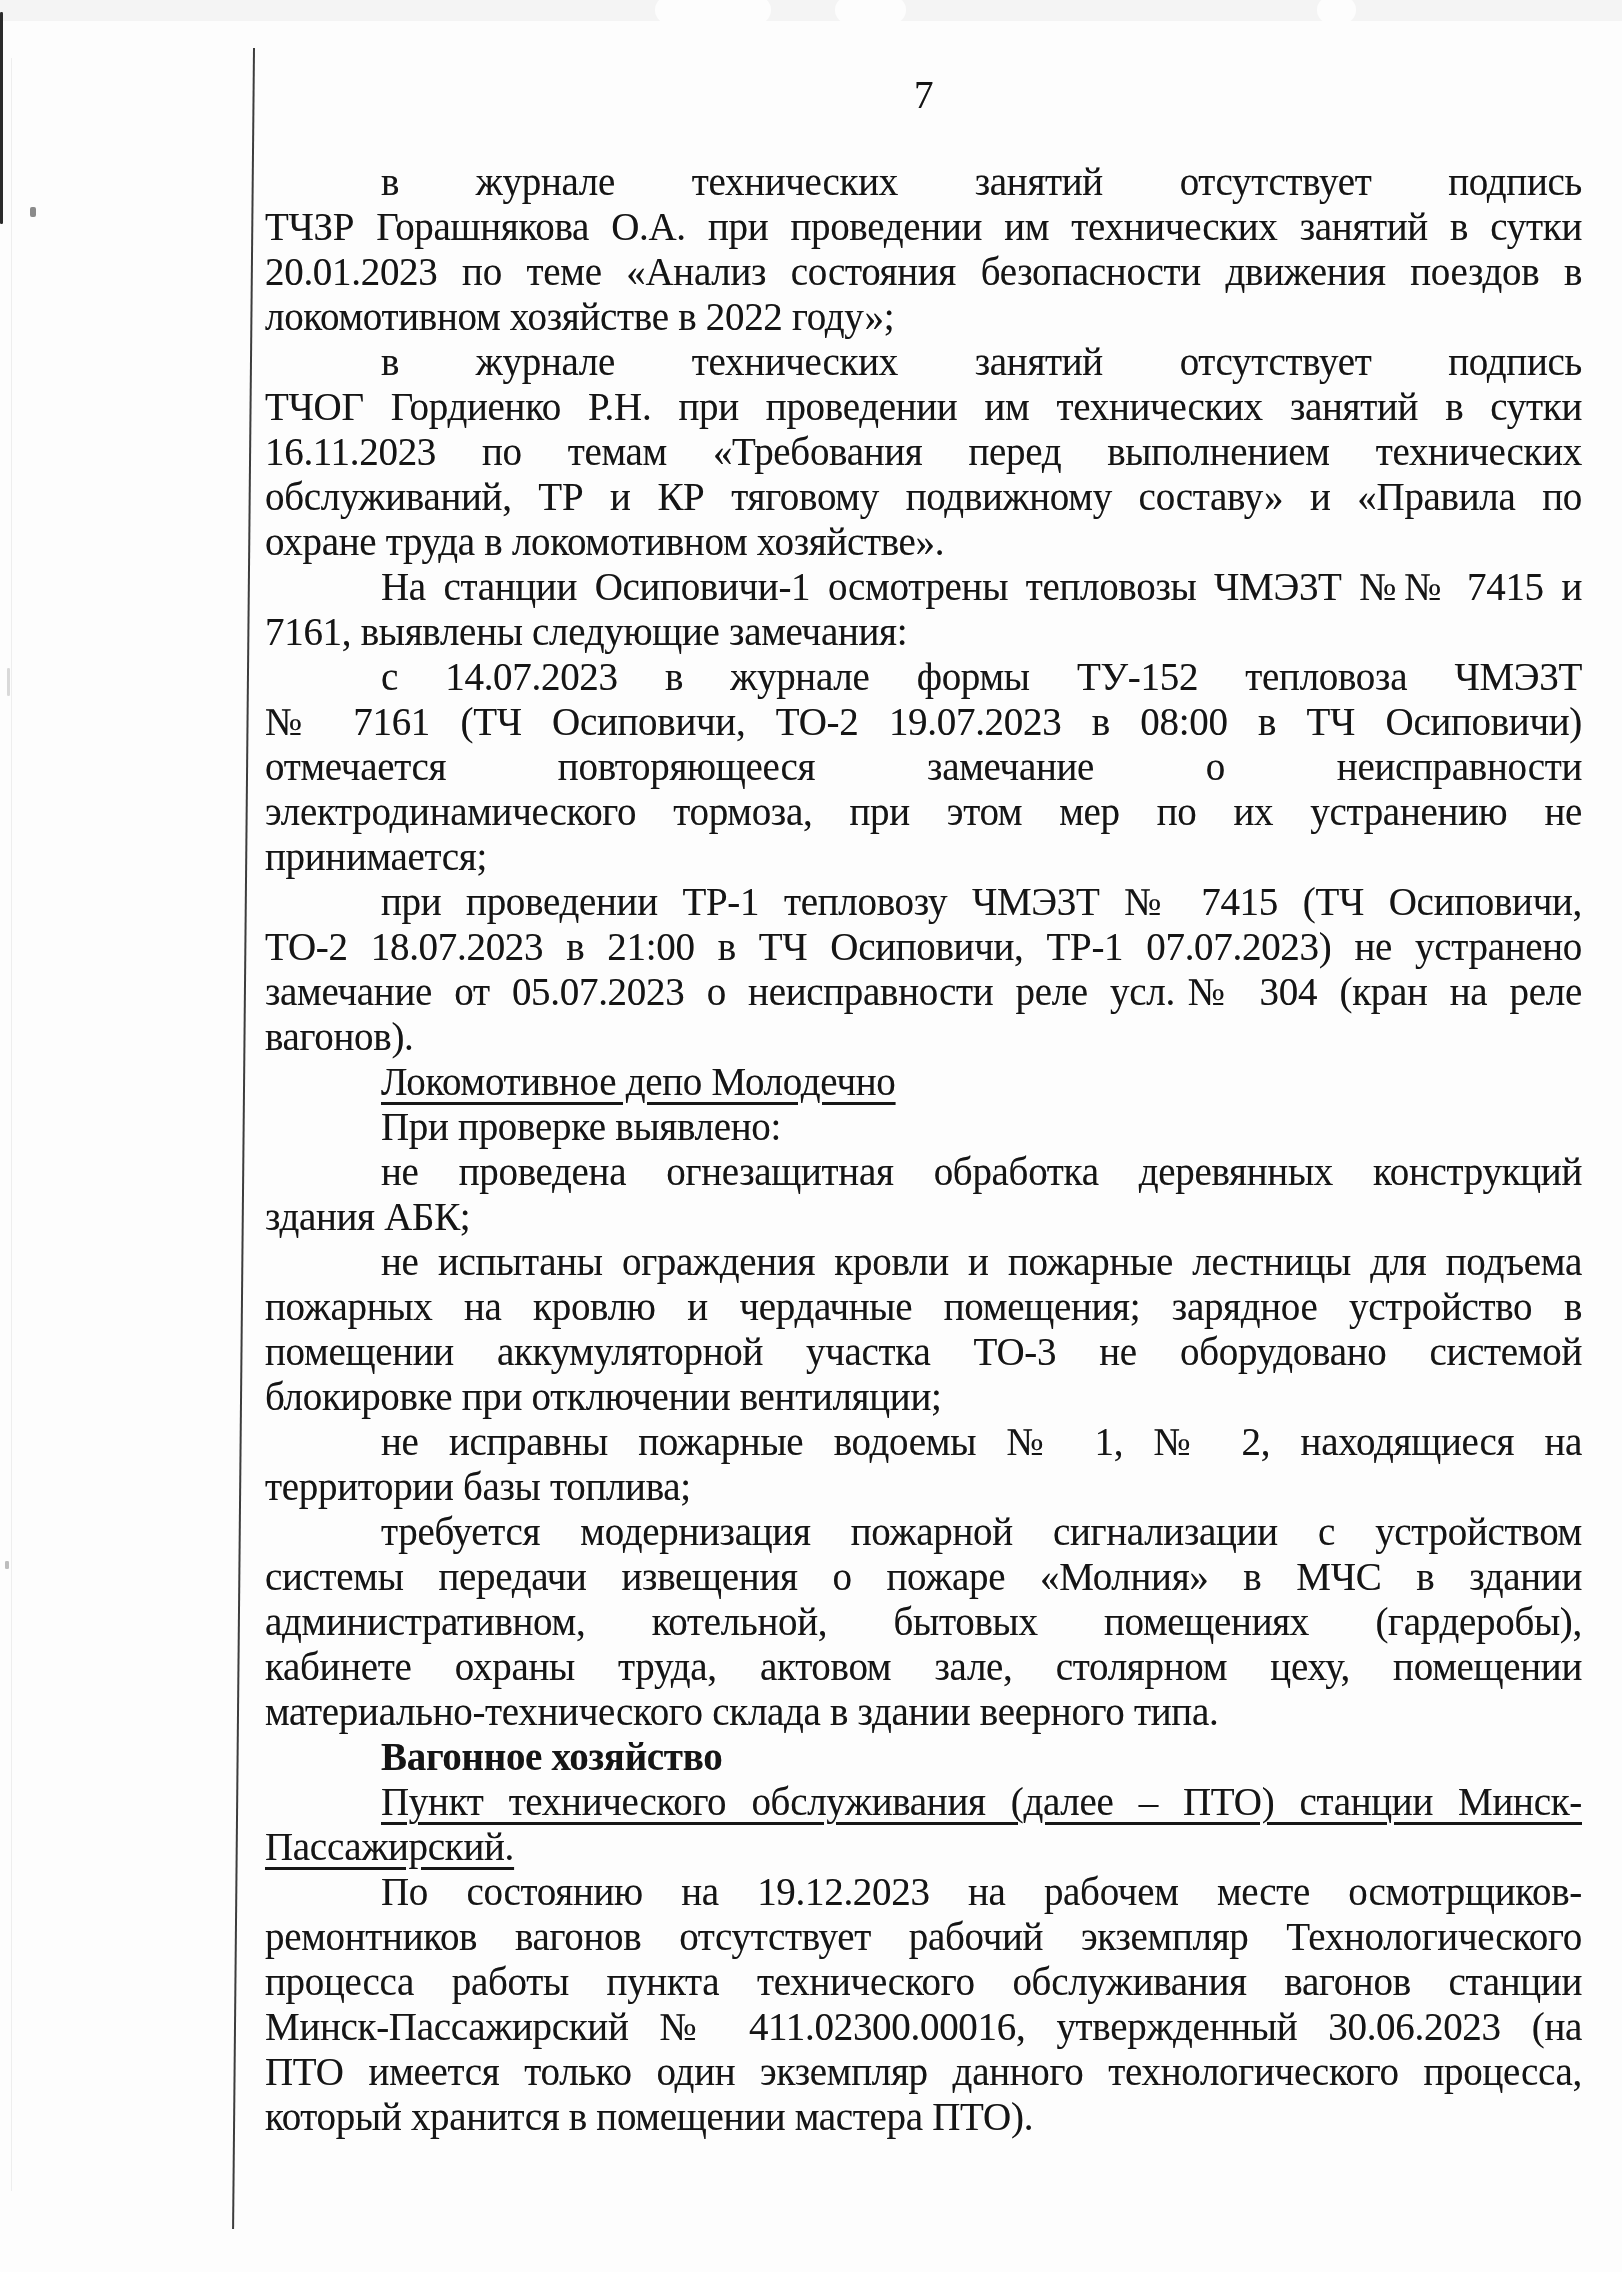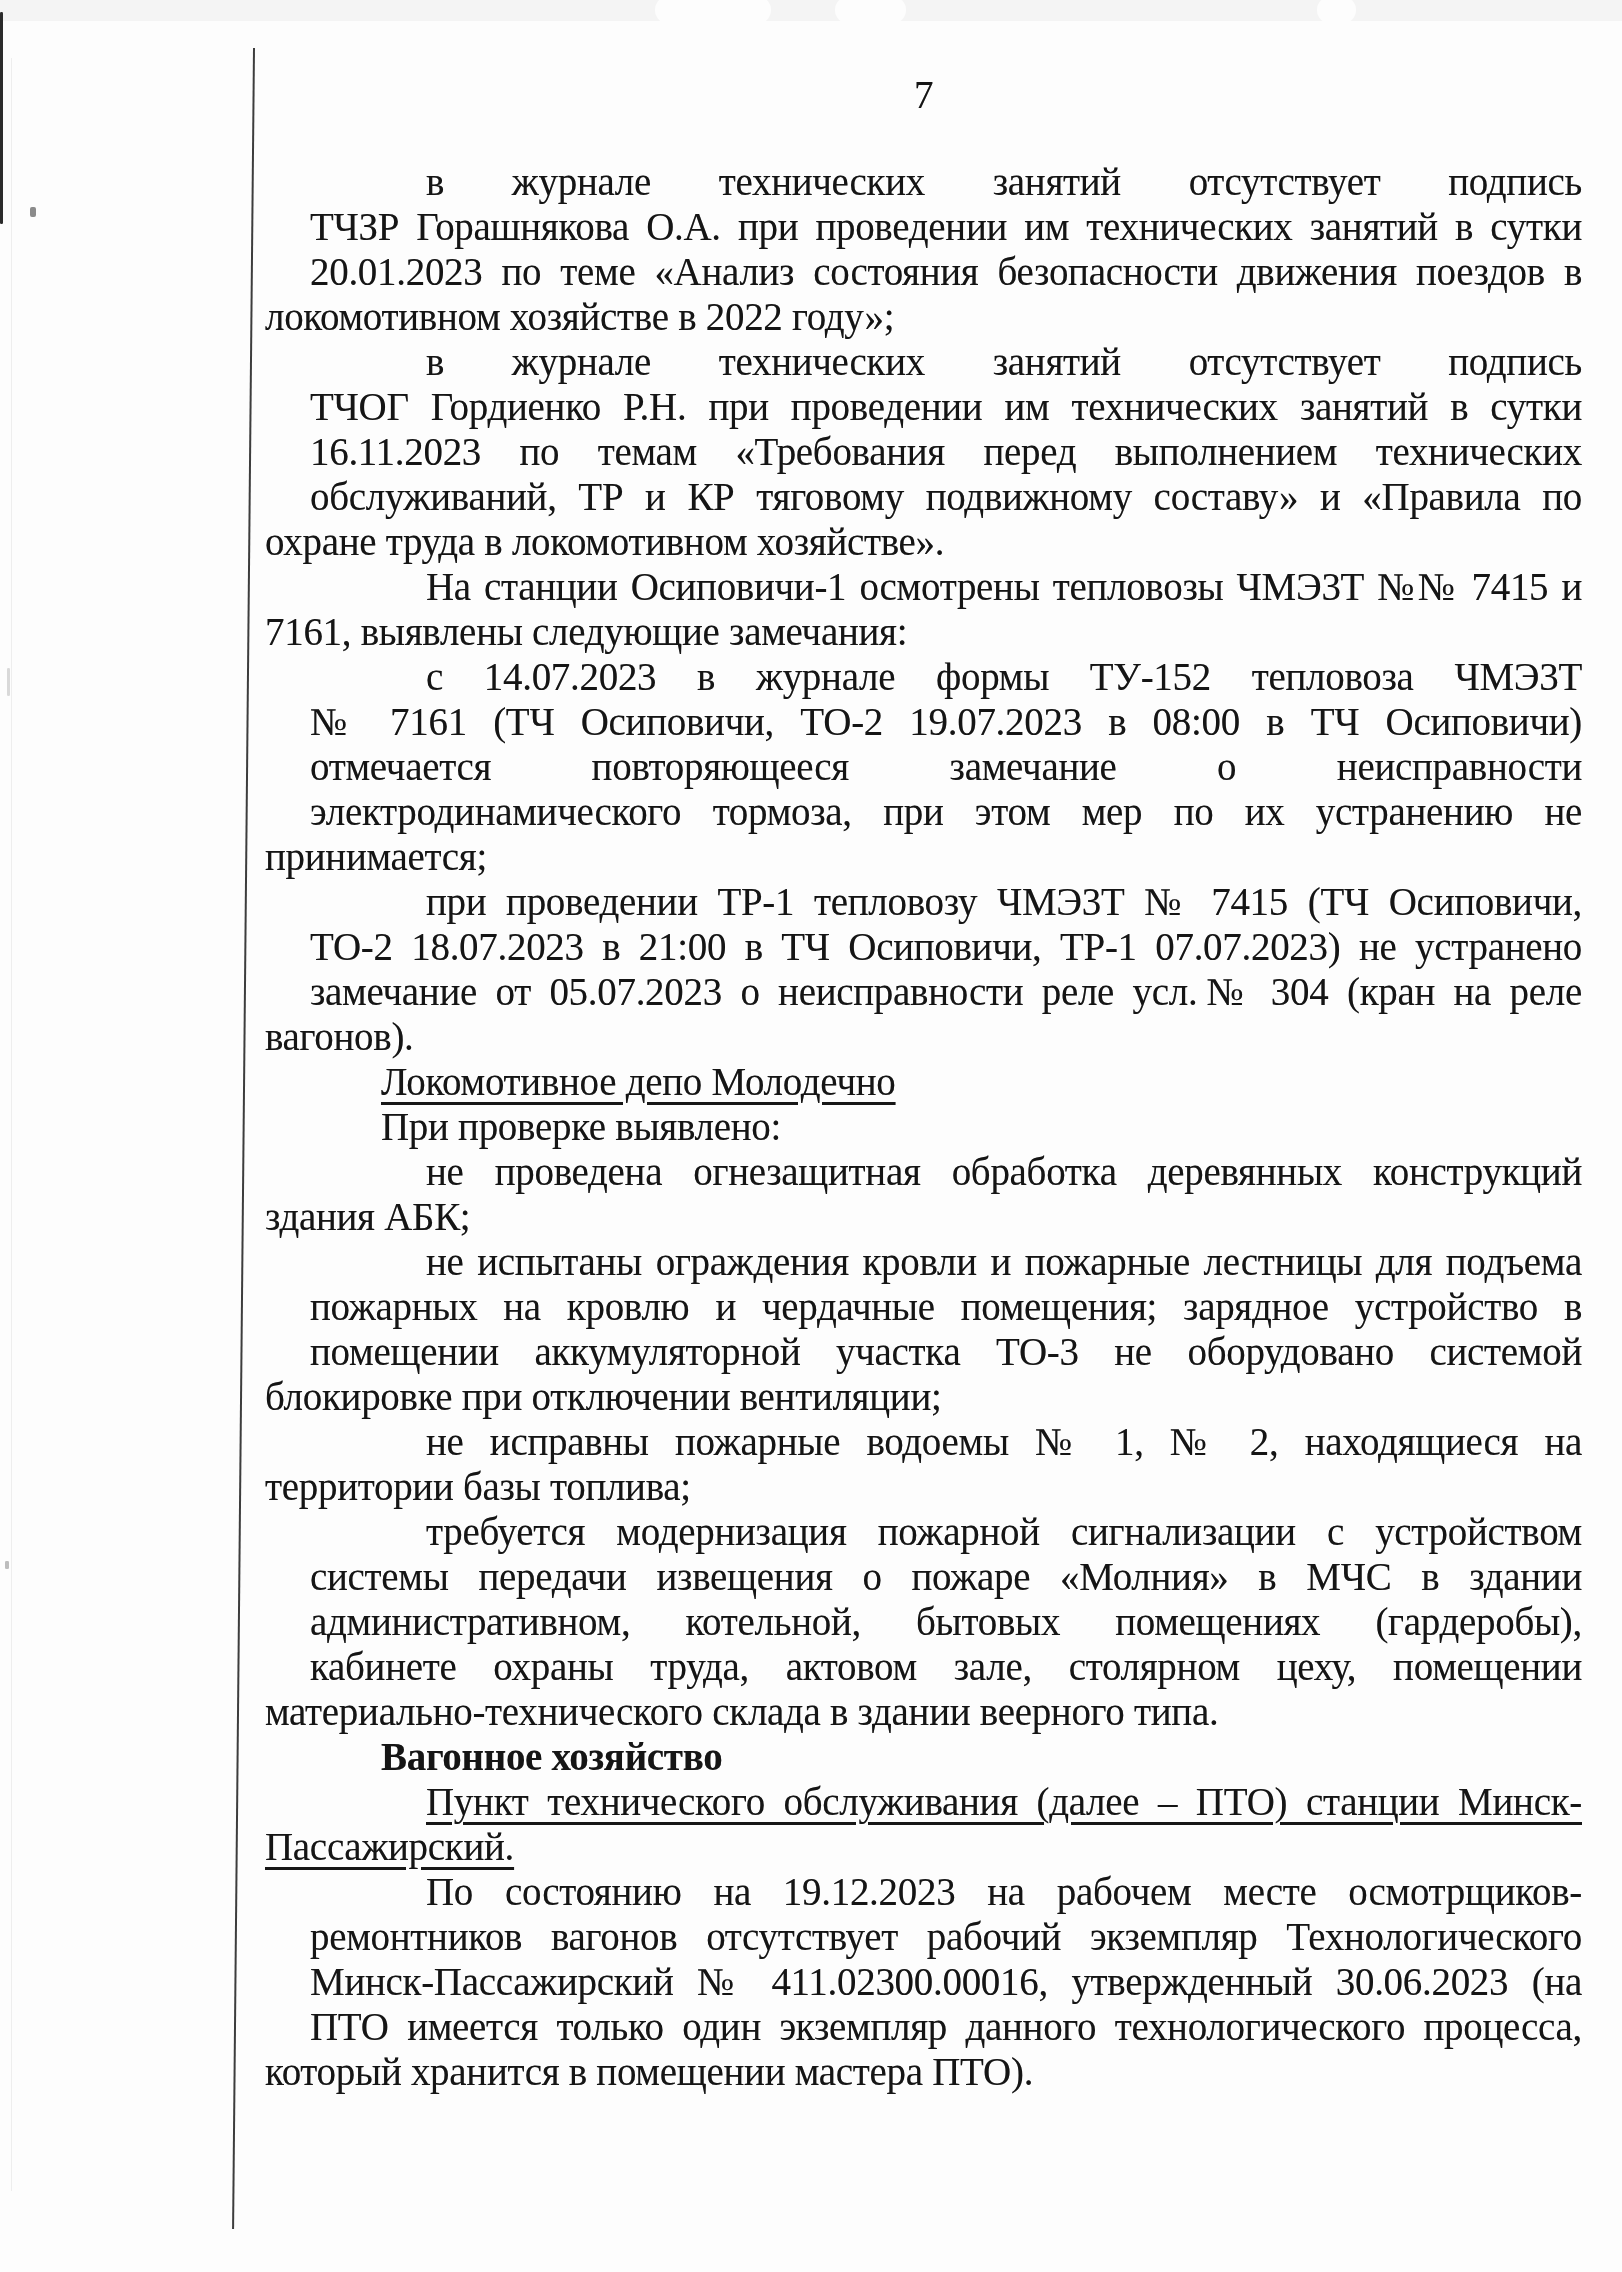--- a/index.html
+++ b/index.html
@@ -56,21 +56,21 @@
     font-size:39px;
     line-height:45px;
     letter-spacing:-0.3px;
     text-shadow:0 0 0.6px rgba(0,0,0,0.35);
   }
   .block{margin:0;padding:0;}
   .block.page-number{margin-bottom:42px;}
   .line{white-space:normal;}
   .line.center{text-align:center;}
   .line.indent{text-indent:116px;}
-  .line.justify{text-align:justify;text-align-last:justify;margin-left:45px;}
+  .line.justify{text-align:justify;text-align-last:justify;}
   .line.bold{font-weight:bold;}
   .line.underline{
     text-decoration:underline;
     text-decoration-thickness:3.2px;
     text-underline-offset:7px;
     text-decoration-color:#171717;
   }
 </style>
 </head>
 <body>
@@ -151,19 +151,20 @@
       <div class="block">
         <div class="line indent bold">Вагонное хозяйство</div>
       </div>
       <div class="block">
         <div class="line indent justify underline">Пункт технического обслуживания (далее – ПТО) станции Минск-</div>
         <div class="line underline">Пассажирский.</div>
       </div>
       <div class="block">
         <div class="line indent justify">По состоянию на 19.12.2023 на рабочем месте осмотрщиков-</div>
         <div class="line justify">ремонтников вагонов отсутствует рабочий экземпляр Технологического</div>
+        <div class="line justify">процесса работы пункта технического обслуживания вагонов станции</div>
         <div class="line justify">Минск-Пассажирский № 411.02300.00016, утвержденный 30.06.2023 (на</div>
         <div class="line justify">ПТО имеется только один экземпляр данного технологического процесса,</div>
         <div class="line">который хранится в помещении мастера ПТО).</div>
       </div>
     </div>
 </div>
 
 
 </body></html>

